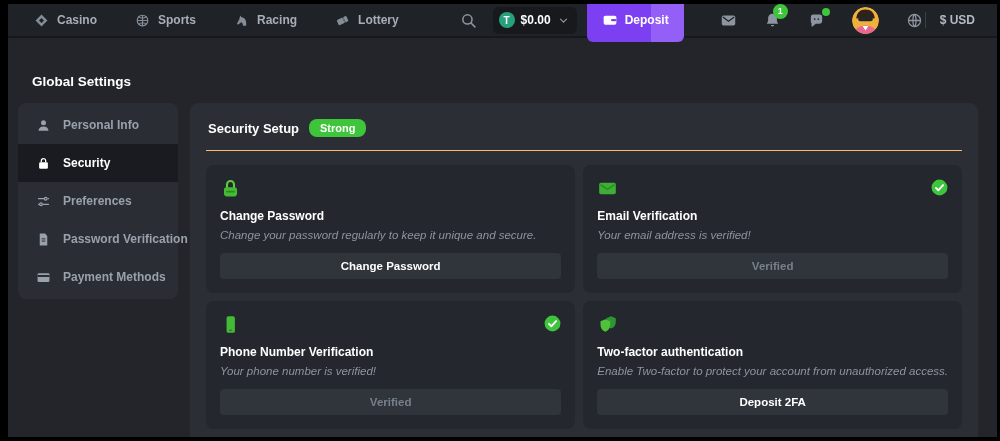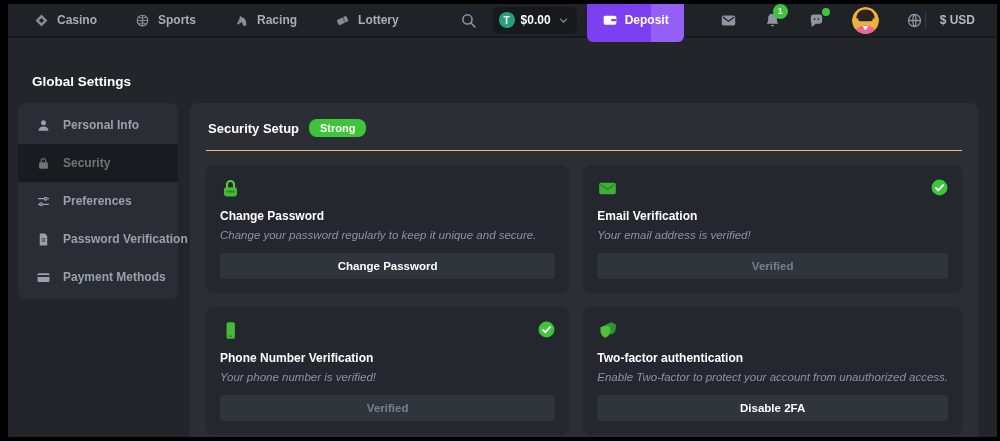--- a/index.html
+++ b/index.html
@@ -44,29 +44,29 @@
 
   
   .page { padding: 0 19px 0 10px; margin-top: 36px; }
   .page-title { color: #fff; font-size: 13.5px; font-weight: 700; margin: 19px 0 14px 14px; }
   .content { display: flex; gap: 12px; align-items: flex-start; }
 
   .sidebar { width: 160px; background: #2a2d33; border-radius: 8px; padding: 3px 0; }
   .side-item { display: flex; align-items: center; gap: 12px; height: 38px; padding-left: 18px;
     color: #99a1ab; font-size: 12px; font-weight: 600; cursor: pointer; white-space: nowrap; }
   .side-item svg { width: 15px; height: 15px; flex: 0 0 auto; }
-  .side-item.active { background: #191b20; color: #737373; text-align: right; }
+  .side-item.active { background: #191b20; color: #ffffff; text-align: right; }
 
   .panel { flex: 1; background: #2b2e34; border-radius: 8px; padding: 13px 16px 16px; }
   .panel-head { display: flex; align-items: center; gap: 10px; padding: 3px 2px 13px;
     border-bottom: 1px solid #fdba74; }
   .panel-title { color: #fff; font-size: 13px; font-weight: 700; }
   .pill { background: #3ec53b; color: #fff; font-size: 11px; font-weight: 700;
     border-radius: 8px; padding: 3px 11px; }
-  .cards { display: grid; grid-template-columns: 1fr 1fr; gap: 14px; margin-top: 14px; }
+  .cards { display: grid; grid-template-columns: 1fr 1fr; gap: 8px; margin-top: 14px; }
   .card { position: relative; background: #24272d; border-radius: 8px; padding: 13px 14px 14px; }
   .card-icon { height: 21px; display: block; }
   .card-icon svg { width: 21px; height: 21px; display: block; }
   .card-title { color: #fff; font-size: 12px; font-weight: 700; margin-top: 10px; }
   .card-desc { color: #8d949e; font-size: 11.5px; margin-top: 6px; white-space: nowrap; overflow: hidden; font-style: italic; }
   .card-btn { margin-top: 12px; width: 100%; height: 26px; border: none; border-radius: 4px;
     background: #30343b; font-family: inherit; font-size: 11.5px; font-weight: 700;
     color: #fff; cursor: pointer; }
   .card-btn.disabled { color: #78808a; cursor: default; }
   .check { position: absolute; top: 13px; right: 13px; width: 19px; height: 19px; }
@@ -286,20 +286,20 @@
 
           <div class="card">
             <span class="card-icon">
               <svg viewBox="0 0 24 24">
                   <path d="M16 2.5l5.5 2.3v4.2c0 3.9-2.3 6.6-5.5 7.7-3.2-1.1-5.5-3.8-5.5-7.7V4.8z" fill="#2e9630"></path>
                   <path d="M9.5 6L15 8.3v4.2c0 3.9-2.3 6.6-5.5 7.7C6.3 19.1 4 16.4 4 12.5V8.3z" fill="#4fc13b"></path>
                 </svg>
             </span>
             <div class="card-title">Two-factor authentication</div>
             <div class="card-desc">Enable Two-factor to protect your account from unauthorized access.</div>
-            <button class="card-btn">Disable 2FA</button>
+            <button class="card-btn">Deposit 2FA</button>
           </div>
 
         </div>
       </section>
     </div>
   </div>
 </div>
 
 </body></html>

